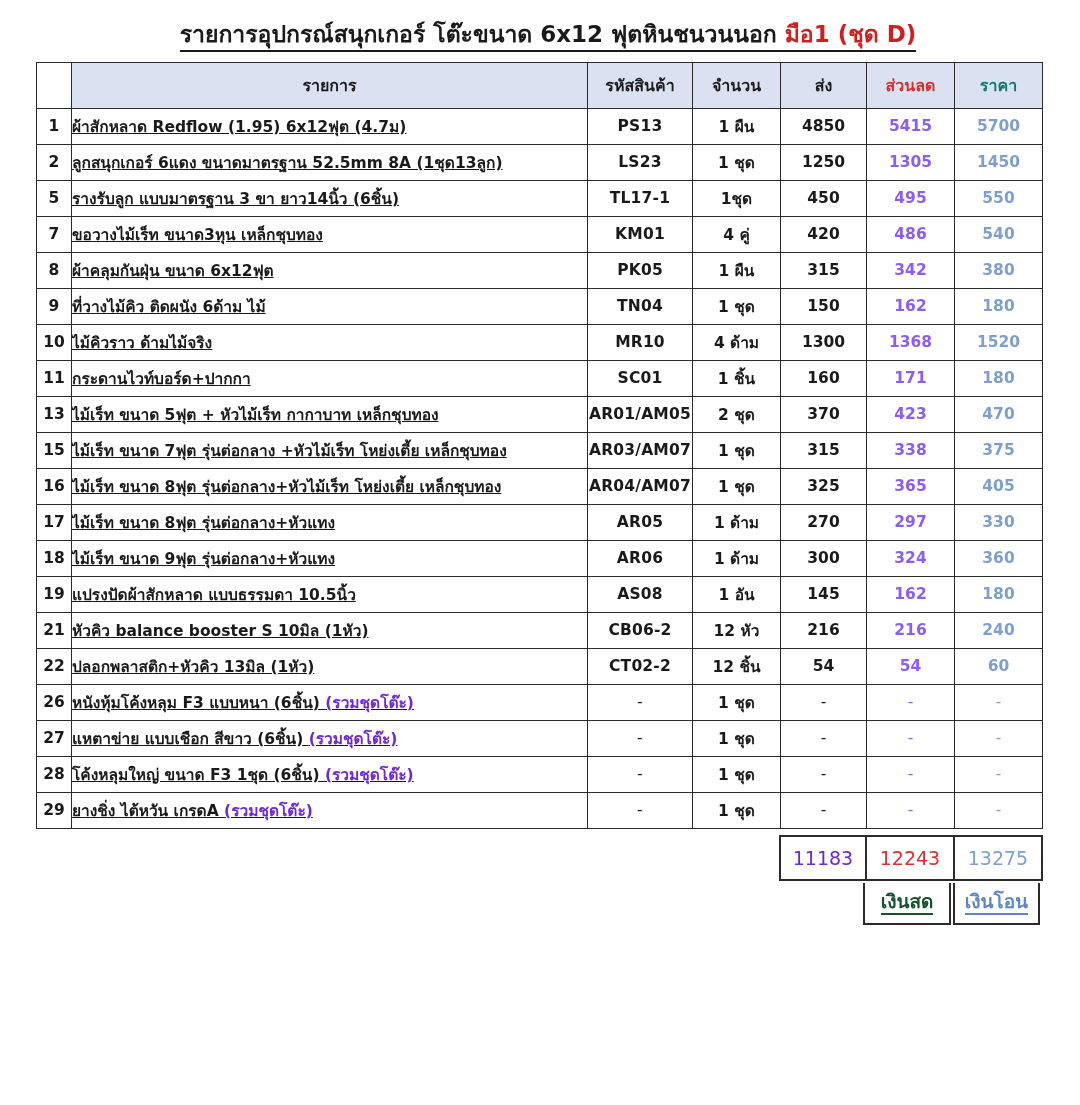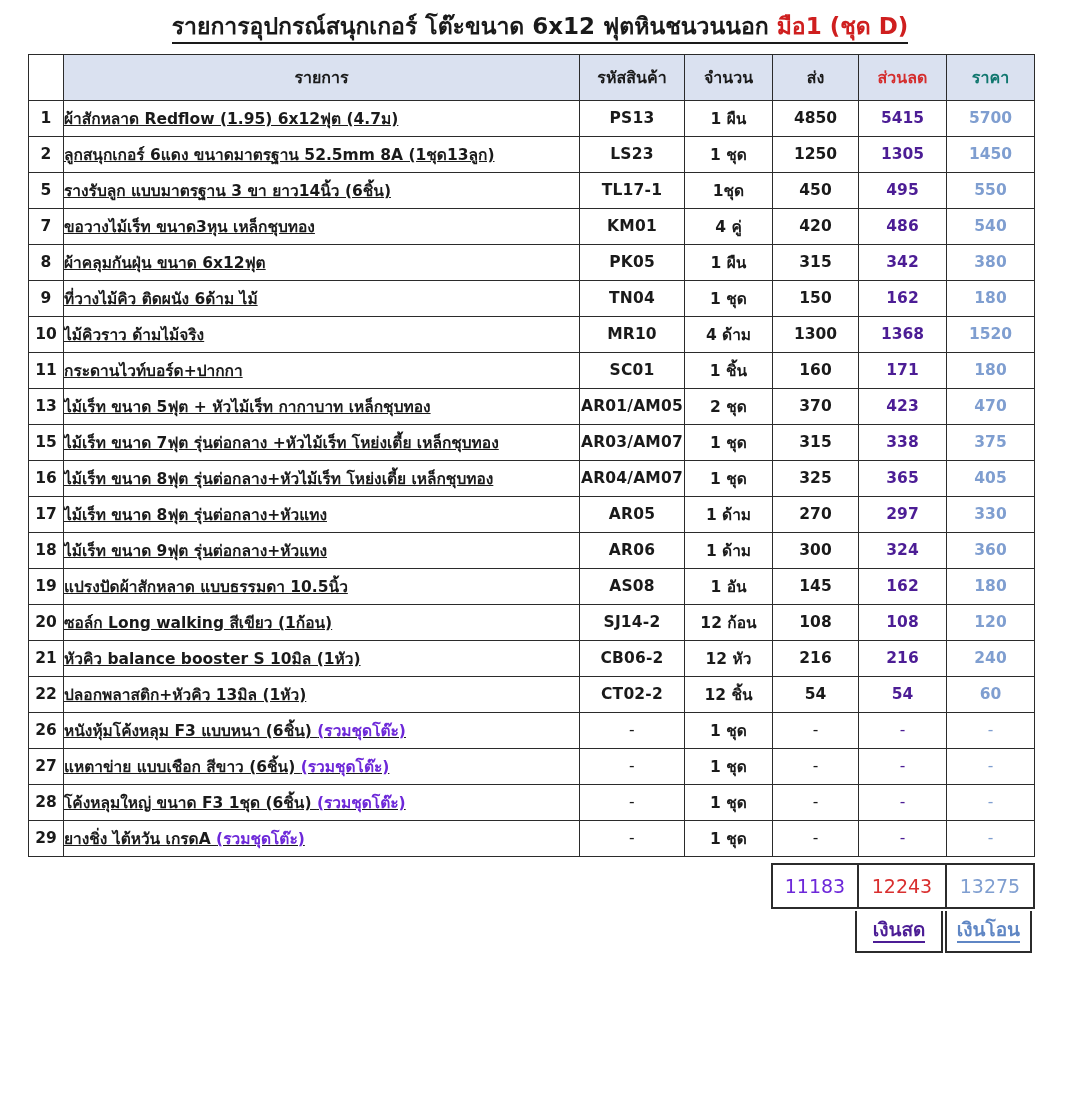--- a/index.html
+++ b/index.html
@@ -12,21 +12,21 @@
     height: 1105px;
     font-family: "DejaVu Sans", "Liberation Sans", sans-serif;
     color: #1a1a1a;
     overflow: hidden;
   }
   .page {
     position: relative;
     width: 1080px;
     height: 801px;
     box-sizing: border-box;
-    padding: 0;
+    padding: 8px;
     border-radius: 30px;
   }
 
   
   .title-wrap {
     width: 1080px;
     text-align: center;
     padding-top: 12px;
     padding-bottom: 10px;
   }
@@ -101,21 +101,21 @@
     font-size: 15.5px;
     text-decoration: underline;
   }
   td.item .note { color: #6d28d9; }
   td.code, td.qty, td.ship, td.disc, td.price {
     text-align: center;
   }
   td.code { font-weight: bold; font-size: 15px; letter-spacing: .2px; }
   td.qty  { font-weight: bold; }
   td.ship { color: #1a1a1a; font-weight: normal; font-size: 16px; }
-  td.disc { color: #4c1d95; font-weight: normal; font-size: 16px; }
+  td.disc { color: #8b5cf6; font-weight: normal; font-size: 16px; }
   td.price{ color: #7f9ed0; font-weight: normal; font-size: 16px; }
 
   td.ship.dash, td.disc.dash, td.price.dash, td.code.dash {
     font-weight: normal;
   }
 
   
   .totals-area {
     margin-left: 28px;
     width: 1006px;
@@ -151,21 +151,21 @@
     font-weight: bold;
     text-align: center;
     border: none;
     padding: 0;
     box-sizing: border-box;
   }
   table.payrow td.pay {
     border: 2px solid #2b2b2b;
     border-top: none;
   }
-  .pay-cash { color: #4c1d95; }
+  .pay-cash { color: #14532d; }
   .pay-xfer { color: #5f86c4; }
   .pay-underline {
     display: inline-block;
     border-bottom: 2px solid currentColor;
     padding-bottom: 1px;
     line-height: 1.1;
   }
 </style>
 </head>
 <body>
@@ -320,29 +320,20 @@
           <tr>
             <td class="no">19</td>
             <td class="item"><span>แปรงปัดผ้าสักหลาด แบบธรรมดา 10.5นิ้ว</span></td>
             <td class="code">AS08</td>
             <td class="qty">1 อัน</td>
             <td class="ship">145</td>
             <td class="disc">162</td>
             <td class="price">180</td>
           </tr>
           <tr>
-            <td class="no">20</td>
-            <td class="item"><span>ซอล์ก Long walking สีเขียว (1ก้อน)</span></td>
-            <td class="code">SJ14-2</td>
-            <td class="qty">12 ก้อน</td>
-            <td class="ship">108</td>
-            <td class="disc">108</td>
-            <td class="price">120</td>
-          </tr>
-          <tr>
             <td class="no">21</td>
             <td class="item"><span>หัวคิว balance booster S 10มิล (1หัว)</span></td>
             <td class="code">CB06-2</td>
             <td class="qty">12 หัว</td>
             <td class="ship">216</td>
             <td class="disc">216</td>
             <td class="price">240</td>
           </tr>
           <tr>
             <td class="no">22</td>

